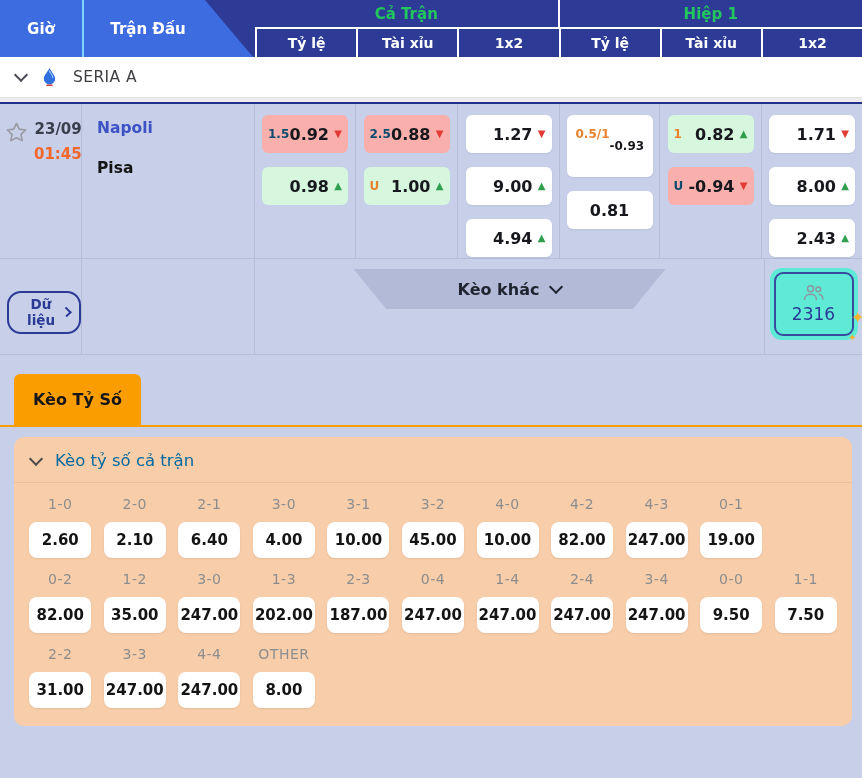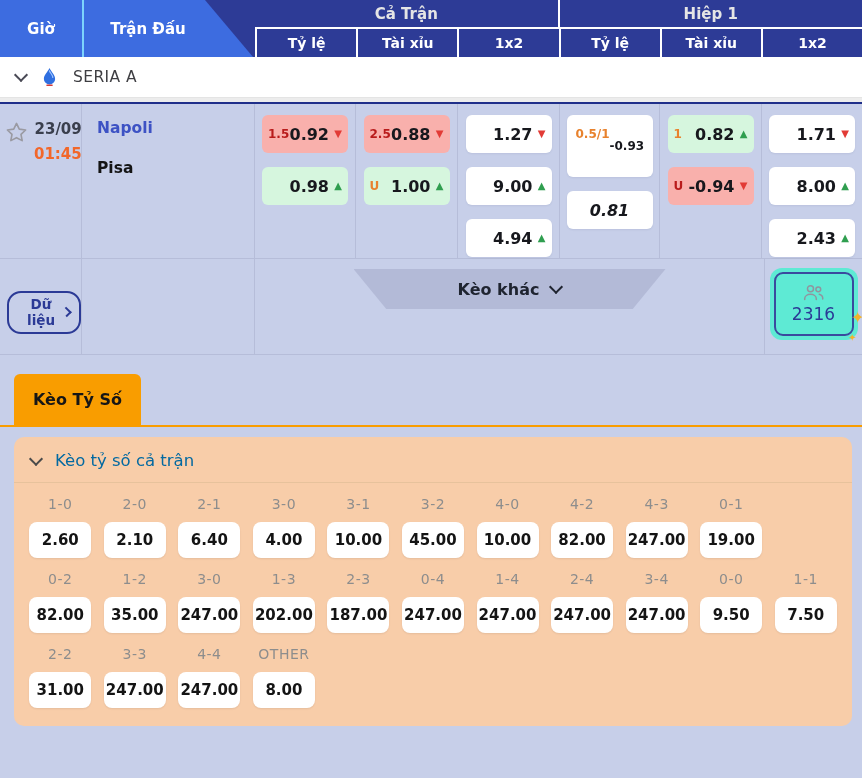--- a/index.html
+++ b/index.html
@@ -15,21 +15,21 @@
   .hdr-left .blue{position:absolute;inset:0;background:#3d6ce0;
     clip-path:polygon(0 0,205px 0,253px 100%,0 100%);}
   .hdr-tabs{position:absolute;inset:0;display:flex;}
   .hdr-tab{display:flex;align-items:center;justify-content:center;
     color:#fff;font-size:15px;font-weight:700;cursor:pointer;}
   .tab-gio{width:82px;border-right:2px solid #7dd3fc;}
   .tab-td{width:128px;}
   .hdr-right{flex:1;display:flex;flex-direction:column;}
   .hdr-groups{display:flex;height:27px;border-bottom:2px solid #fff;}
   .hdr-group{flex:1;display:flex;align-items:center;justify-content:center;
-    color:#e5e5e5;font-size:15px;font-weight:700;}
+    color:#22c55e;font-size:15px;font-weight:700;}
   .hdr-group + .hdr-group{border-left:2px solid #fff;}
   .hdr-subs{display:flex;flex:1;border-radius:13px;}
   .hdr-sub{flex:1;border-left:2px solid #fff;display:flex;align-items:center;
     justify-content:center;color:#fff;font-size:14px;font-weight:700;cursor:pointer;}
   
   .league{height:40px;background:#fff;display:flex;align-items:center;
     padding-left:16px;gap:16px;border-bottom:1px solid #e4e4e4;}
   .league-name{color:#3e3e42;font-size:15.5px;letter-spacing:.4px;}
   .chev{display:inline-block;width:8px;height:8px;border-right:2px solid currentColor;
     border-bottom:2px solid currentColor;transform:rotate(45deg);margin-top:-4px;}
@@ -50,32 +50,32 @@
   .time{font-weight:700;color:#f2672a;font-size:15px;margin-top:7px;}
   .home{color:#3d52c4;font-weight:700;font-size:15.5px;}
   .away{color:#141414;font-weight:700;font-size:15.5px;margin-top:22px;}
   .star-btn{cursor:pointer;line-height:0;margin-top:1px;}
   .oc{width:86px;height:38px;border-radius:6px;display:flex;align-items:center;
      padding:0 6px;box-sizing:border-box;cursor:pointer;}
   .pink{background:#f9b0ac;}
   .green{background:#d6f6de;}
   .white{background:#ffffff;box-shadow:0 1px 2px rgba(40,50,90,.08);}
   .hcp{font-size:12px;font-weight:700;color:#e8822d;}
-  .pink .hcp{color:#b91c1c;}
+  .pink .hcp{color:#0c4a6e;}
   .val{margin-left:auto;font-weight:700;font-size:16px;color:#17181d;}
   .arr{width:13px;text-align:right;font-size:10px;line-height:1;}
   .arr.down{color:#e23b36}.arr.up{color:#2f9e4f}
   .oc.tall{height:62px;align-items:stretch;padding:8px 9px;}
   .hsplit{display:flex;width:100%;}
   .hl{display:flex;flex-direction:row;font-size:12px;color:#e8822d;font-weight:700;
       line-height:1.9;align-items:flex-start;}
   .vl{flex:1;display:flex;flex-direction:row;align-items:center;font-size:12px;
       font-weight:700;color:#17181d;line-height:1.55;}
   .oc.center{justify-content:center;}
-  .oc.center .val{margin:8px;font-style:italic;}
+  .oc.center .val{margin:8px;}
   
   .keo-row{display:flex;height:95px;background:#c7cfe9;border-bottom:1px solid #b6bdd9;}
   .kcol{border-right:1px solid #b6bdd9;box-sizing:border-box;flex:none;}
   .kcol:last-child{border-right:none;}
   .k1{width:82px;padding:32px 0 0 7px;}
   .k2{width:173px;}
   .k3{width:510px;}
   .k4{width:97px;}
   .data-btn{display:inline-flex;align-items:center;gap:0;border:2px solid #2b3a96;
     border-radius:14px;padding:3px 9px 4px 10px;color:#2b3a96;font-weight:700;

